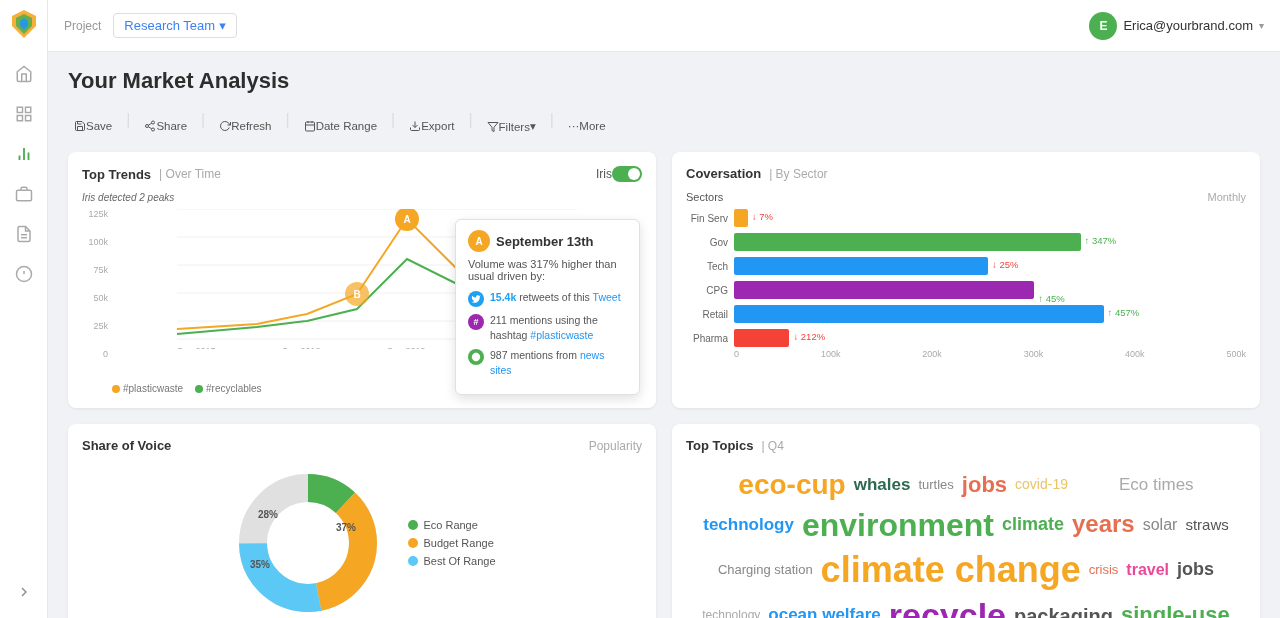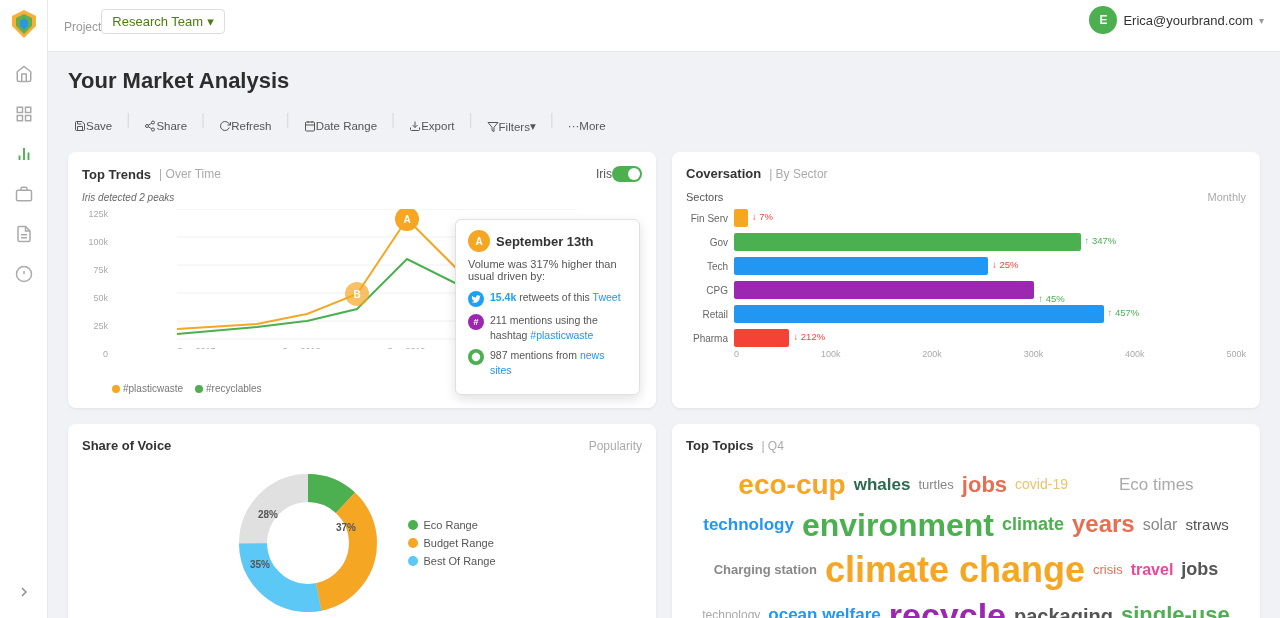--- a/index.html
+++ b/index.html
@@ -14,23 +14,23 @@
     .sidebar-item { width: 36px; height: 36px; display: flex; align-items: center; justify-content: center; border-radius: 6px; cursor: pointer; color: #aaa; }
     .sidebar-item.active { color: #4caf50; }
     .sidebar-item svg { width: 18px; height: 18px; }
     .sidebar-bottom { margin-top: auto; }
     .sidebar-expand { width: 36px; height: 36px; display: flex; align-items: center; justify-content: center; cursor: pointer; color: #888; }
 
     
     .main-content { flex: 1; display: flex; flex-direction: column; overflow: hidden; }
 
     
-    .topbar { height: 52px; background: #fff; display: flex; align-items: flex-end; padding: 17px 16px; border-bottom: 1px solid #e8e8e8; }
+    .topbar { height: 52px; background: #fff; display: flex; align-items: center; padding: 0 16px; border-bottom: 1px solid #e8e8e8; gap: 12px; }
     .topbar-project-label { font-size: 12px; color: #999; }
-    .topbar-project-select { display: flex; align-items: center; gap: 4px; border: 1px solid #ddd; border-radius: 4px; padding: 4px 10px; font-size: 13px; color: #4d7c0f; cursor: pointer; background: #fff; }
+    .topbar-project-select { display: flex; align-items: center; gap: 4px; border: 1px solid #ddd; border-radius: 4px; padding: 4px 10px; font-size: 13px; color: #3b82f6; cursor: pointer; background: #fff; }
     .topbar-spacer { flex: 1; }
     .topbar-user { display: flex; align-items: center; gap: 6px; cursor: pointer; }
     .topbar-avatar { width: 28px; height: 28px; border-radius: 50%; background: #4caf50; display: flex; align-items: center; justify-content: center; color: #fff; font-size: 12px; font-weight: 600; }
     .topbar-username { font-size: 13px; color: #333; }
     .topbar-chevron { color: #999; font-size: 10px; }
 
     
     .page-content { flex: 1; overflow-y: auto; padding: 16px 20px; }
     .page-title { font-size: 22px; font-weight: 600; color: #2d2d2d; margin-bottom: 10px; }
 
@@ -471,21 +471,21 @@
               <span class="word" style="font-size: 13px; color: rgb(136, 136, 136); font-weight: 500; padding: 1px 3px;">turtles</span>
               <span class="word" style="font-size: 22px; color: rgb(231, 111, 81); font-weight: 700; padding: 1px 3px;">jobs</span>
               <span class="word" style="font-size: 14px; color: rgb(233, 196, 106); font-weight: 500; padding: 1px 3px;">covid-19</span>
               <span class="word" style="font-size: 17px; color: rgb(170, 170, 170); font-weight: 400; padding: 1px 3px; margin-left: 43px;">Eco times</span>
               <span class="word" style="font-size: 17px; color: rgb(33, 150, 243); font-weight: 600; padding: 1px 3px;">technology</span>
               <span class="word" style="font-size: 32px; color: rgb(76, 175, 80); font-weight: 800; padding: 1px 3px;">environment</span>
               <span class="word" style="font-size: 18px; color: rgb(76, 175, 80); font-weight: 600; padding: 1px 3px;">climate</span>
               <span class="word" style="font-size: 24px; color: rgb(231, 111, 81); font-weight: 700; padding: 1px 3px;">years</span>
               <span class="word" style="font-size: 16px; color: rgb(136, 136, 136); font-weight: 500; padding: 1px 3px;">solar</span>
               <span class="word" style="font-size: 15px; color: rgb(85, 85, 85); font-weight: 500; padding: 1px 3px;">straws</span>
-              <span class="word" style="font-size: 13px; color: rgb(136, 136, 136); font-weight: 700; padding: 1px 3px;">Charging station</span>
+              <span class="word" style="font-size: 13px; color: rgb(136, 136, 136); font-weight: 400; padding: 1px 3px;">Charging station</span>
               <span class="word" style="font-size: 36px; color: rgb(245, 166, 35); font-weight: 800; padding: 1px 3px;">climate change</span>
               <span class="word" style="font-size: 13px; color: rgb(231, 111, 81); font-weight: 500; padding: 1px 3px;">crisis</span>
               <span class="word" style="font-size: 16px; color: #ec4899; font-weight: 700; padding: 1px 3px;">travel</span>
               <span class="word" style="font-size: 18px; color: rgb(85, 85, 85); font-weight: 600; padding: 1px 3px;">jobs</span>
               <span class="word" style="font-size: 12px; color: rgb(170, 170, 170); font-weight: 400; padding: 1px 3px;">technology</span>
               <span class="word" style="font-size: 17px; color: rgb(33, 150, 243); font-weight: 600; padding: 1px 3px;">ocean welfare</span>
               <span class="word" style="font-size: 34px; color: rgb(156, 39, 176); font-weight: 800; padding: 1px 3px;">recycle</span>
               <span class="word" style="font-size: 20px; color: rgb(85, 85, 85); font-weight: 700; padding: 1px 3px;">packaging</span>
               <span class="word" style="font-size: 22px; color: rgb(76, 175, 80); font-weight: 700; padding: 1px 3px;">single-use</span>
             </div>

